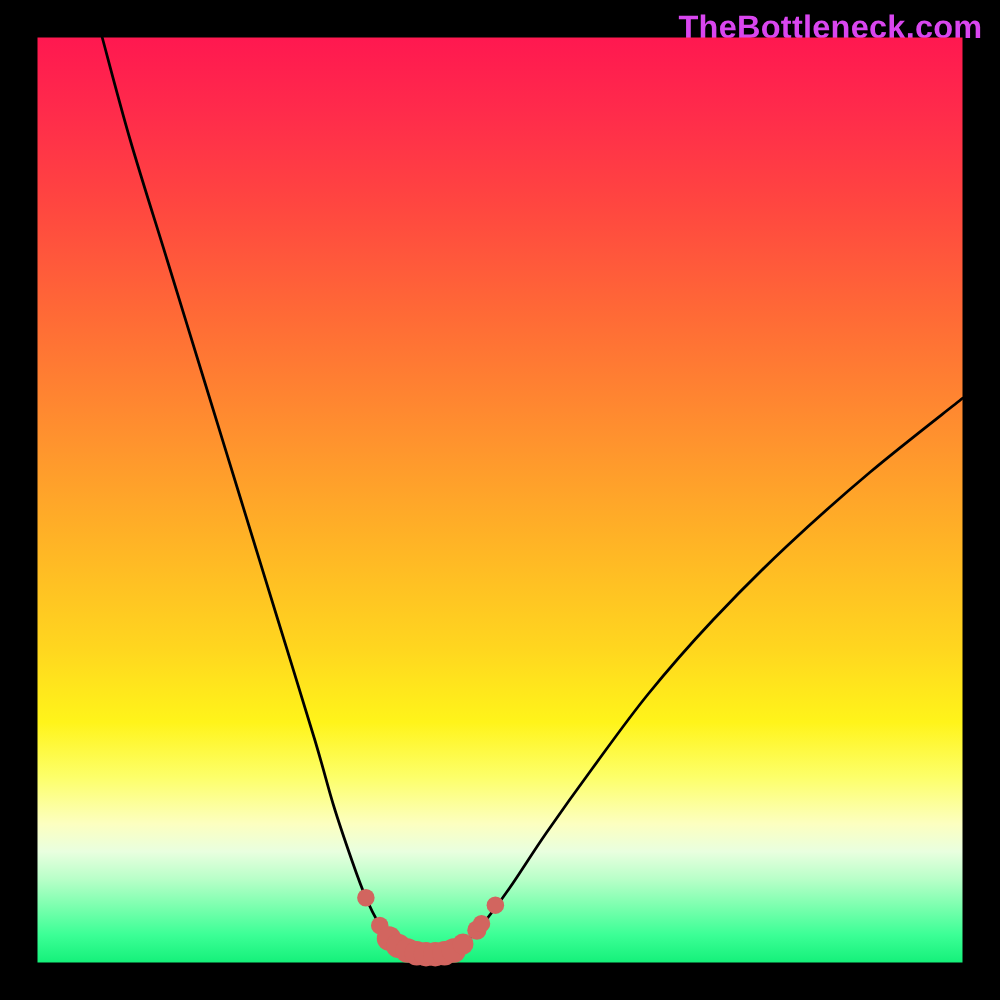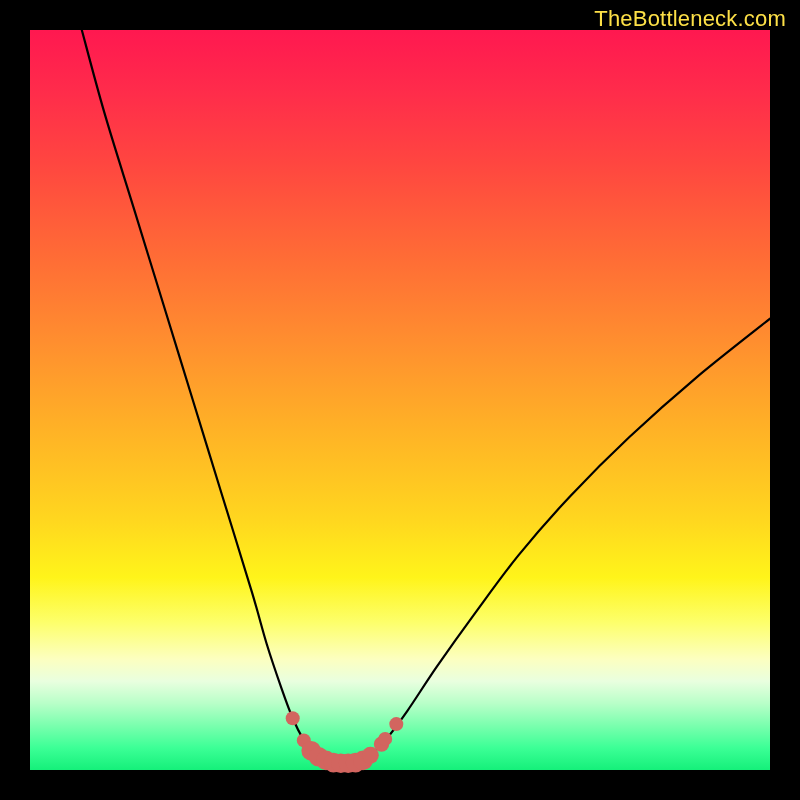--- a/index.html
+++ b/index.html
@@ -41,23 +41,23 @@
       #b8ffc8 91%,
       #7affae 94%,
       #3cff96 97%,
       #15f07a 100%
     );
   }
   .watermark {
     position: absolute;
     top: 6px;
     right: 14px;
-    color: #fde047;
-    font-size: 22px;
-    font-weight: 400;
+    color: #d946ef;
+    font-size: 26px;
+    font-weight: 700;
     letter-spacing: 0.2px;
     user-select: none;
   }
   svg.curve {
     position: absolute;
     left: 0;
     top: 0;
     width: 740px;
     height: 740px;
     overflow: visible;

